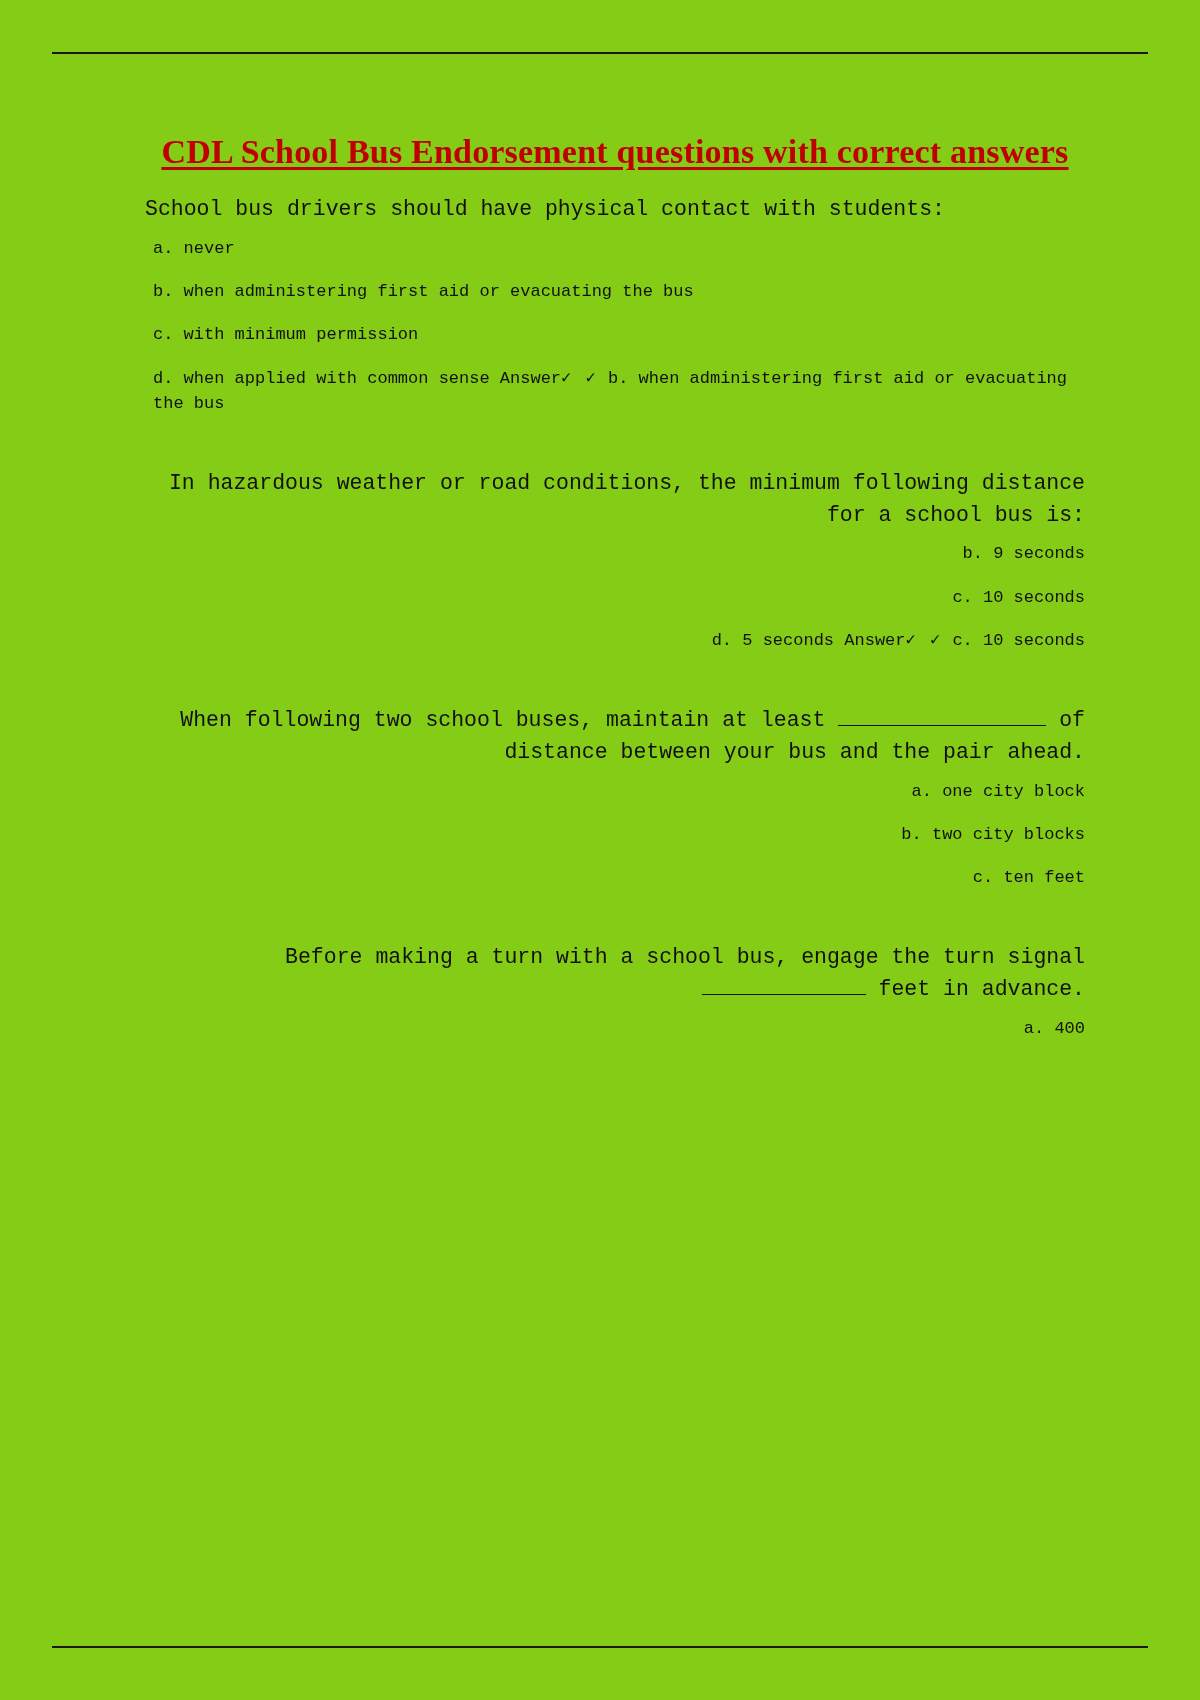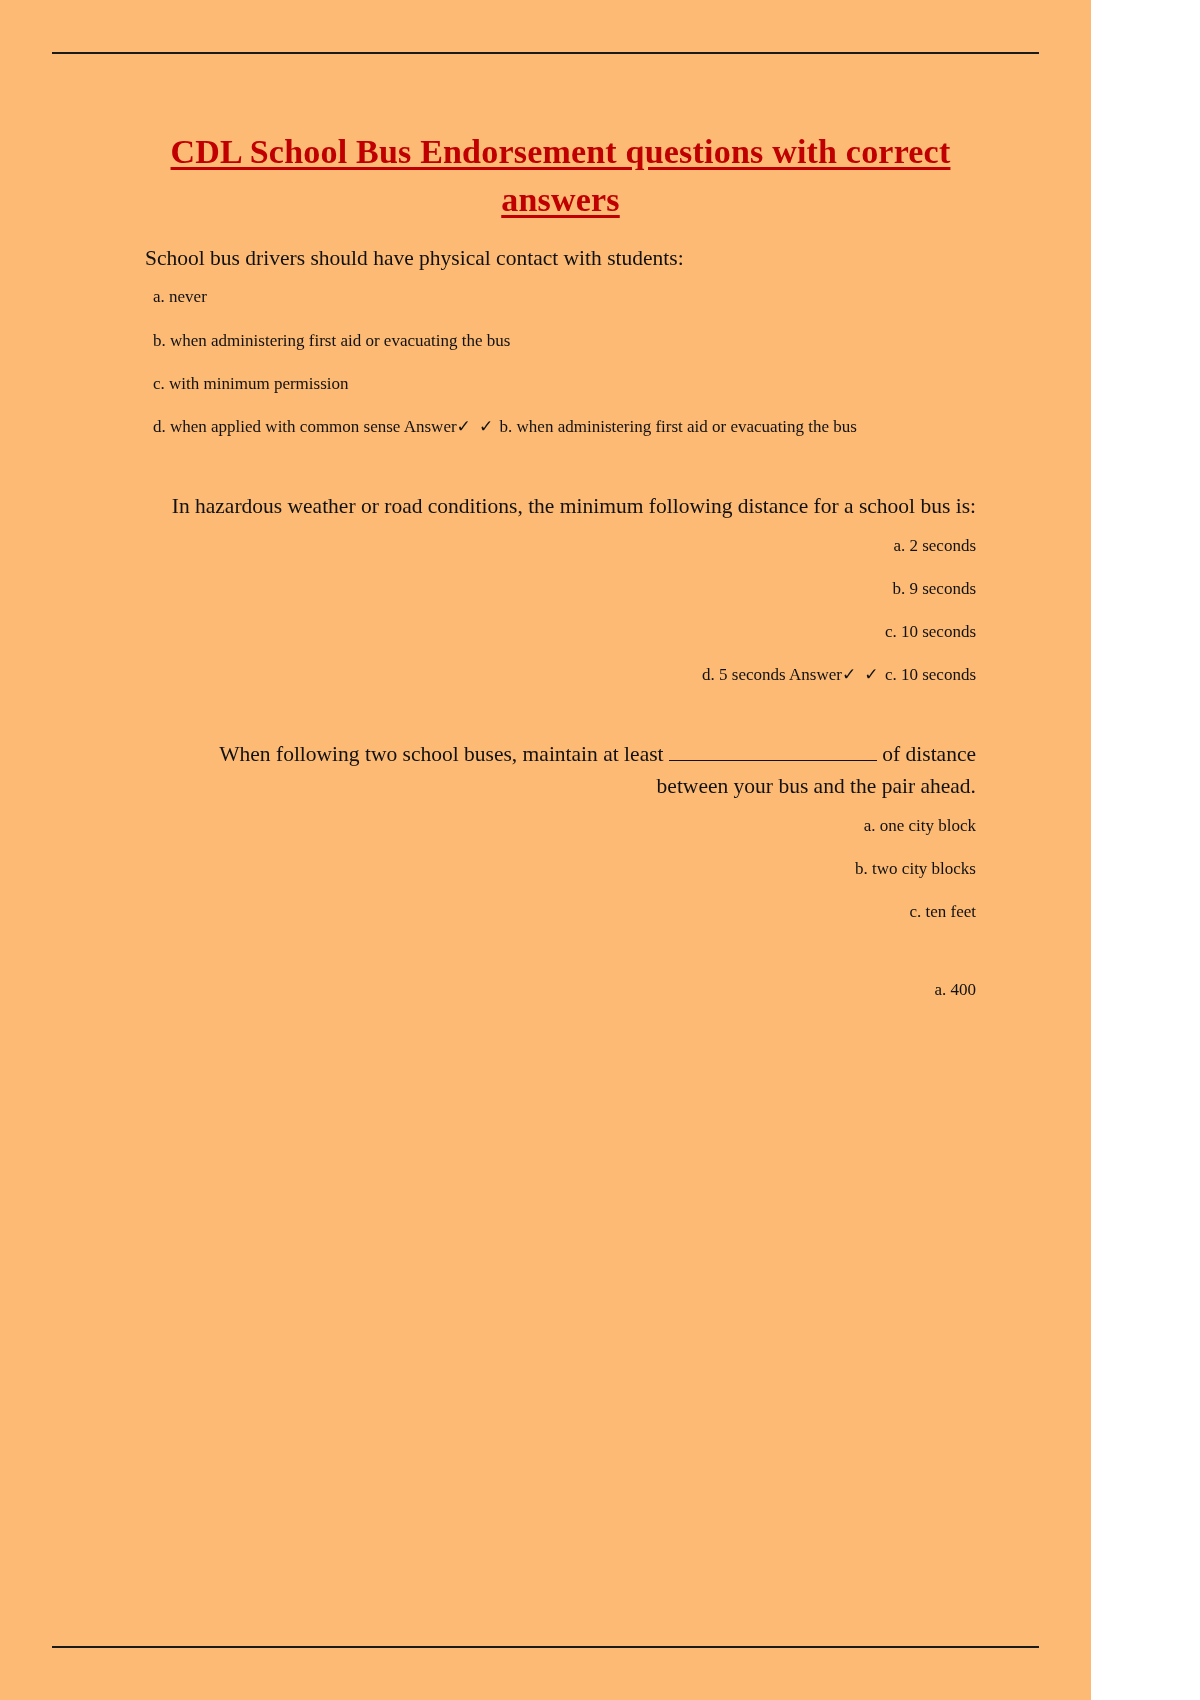--- a/index.html
+++ b/index.html
@@ -9,23 +9,23 @@
   }
   body {
     width: 1200px;
     height: 1700px;
     font-family: "Liberation Serif", serif;
     color: #000000;
     overflow: hidden;
   }
   .page {
     position: relative;
-    width: 1091px;
+    width: 1200px;
     height: 1700px;
-    background: #fdba74;
+    background: #84cc16;
     box-sizing: border-box;
   }
   .rule {
     position: absolute;
     left: 52px;
     right: 52px;
     height: 0;
     border-top: 2px solid #1a1a1a;
   }
   .rule-top { top: 52px; }
@@ -46,20 +46,21 @@
     font-weight: bold;
     color: #c00000;
     text-align: center;
     text-decoration: underline;
     text-underline-offset: 4px;
     letter-spacing: 0.2px;
   }
 
   .q-block {
     margin-top: 0;
+    font-family: Liberation Mono, monospace;
   }
   .q-block + .q-block {
     margin-top: 52px;
     text-align: right;
   }
   .q-stem {
     font-size: 21.5px;
     line-height: 1.48;
     margin: 0 0 10px 0;
     color: #111111;
@@ -111,21 +112,20 @@
         <li class="choice">
           <span>d. when applied with common sense Answer</span><span class="checks">✓ ✓</span>
           <span>b. when administering first aid or evacuating the bus</span>
         </li>
       </ul>
     </div>
 
     <div class="q-block">
       <p class="q-stem">In hazardous weather or road conditions, the minimum following distance for a school bus is:</p>
       <ul class="choices">
-        <li class="choice">a. 2 seconds</li>
         <li class="choice">b. 9 seconds</li>
         <li class="choice">c. 10 seconds</li>
         <li class="choice">
           <span>d. 5 seconds Answer</span><span class="checks">✓ ✓</span>
           <span>c. 10 seconds</span>
         </li>
       </ul>
     </div>
 
     <div class="q-block">
@@ -135,19 +135,24 @@
         <span>of distance between your bus and the pair ahead.</span>
       </p>
       <ul class="choices">
         <li class="choice">a. one city block</li>
         <li class="choice">b. two city blocks</li>
         <li class="choice">c. ten feet</li>
       </ul>
     </div>
 
     <div class="q-block">
+      <p class="q-stem">
+        <span>Before making a turn with a school bus, engage the turn signal</span>
+        <span class="blank blank-md"></span>
+        <span>feet in advance.</span>
+      </p>
       <ul class="choices">
         <li class="choice">a. 400</li>
       </ul>
     </div>
 
   </div>
 </div>
 
 </body></html>

